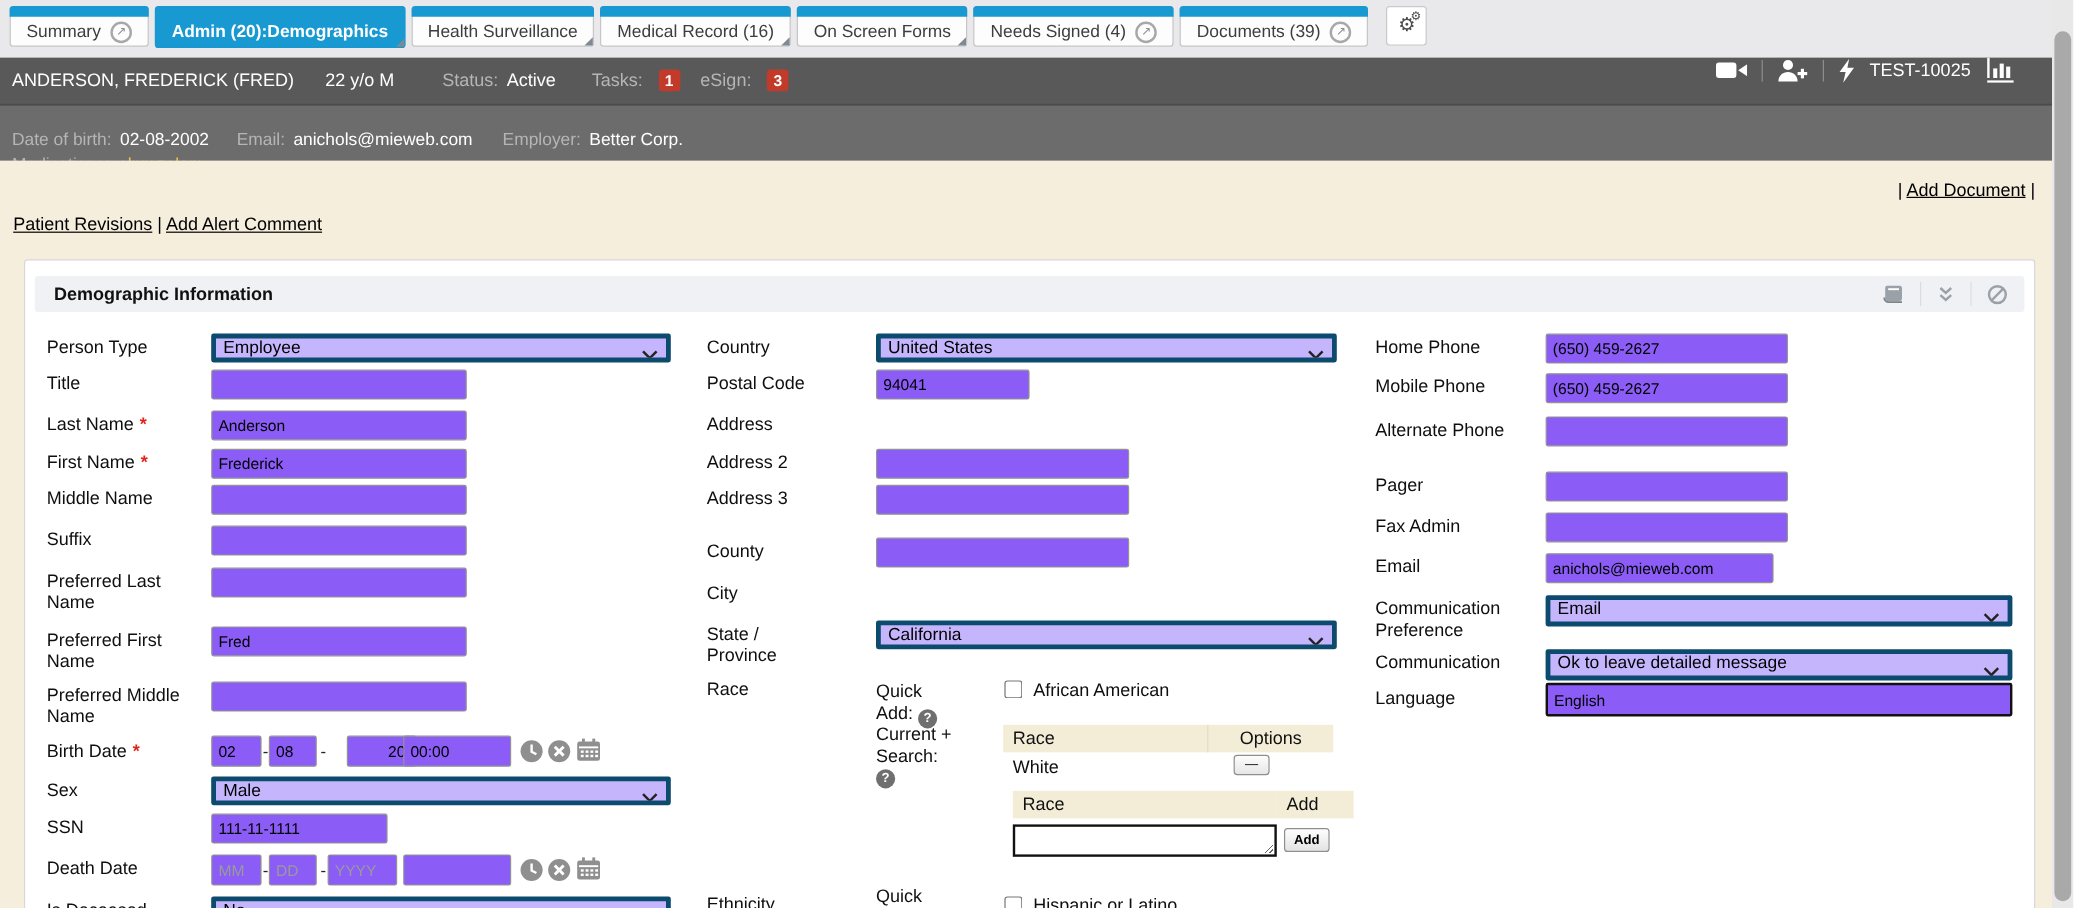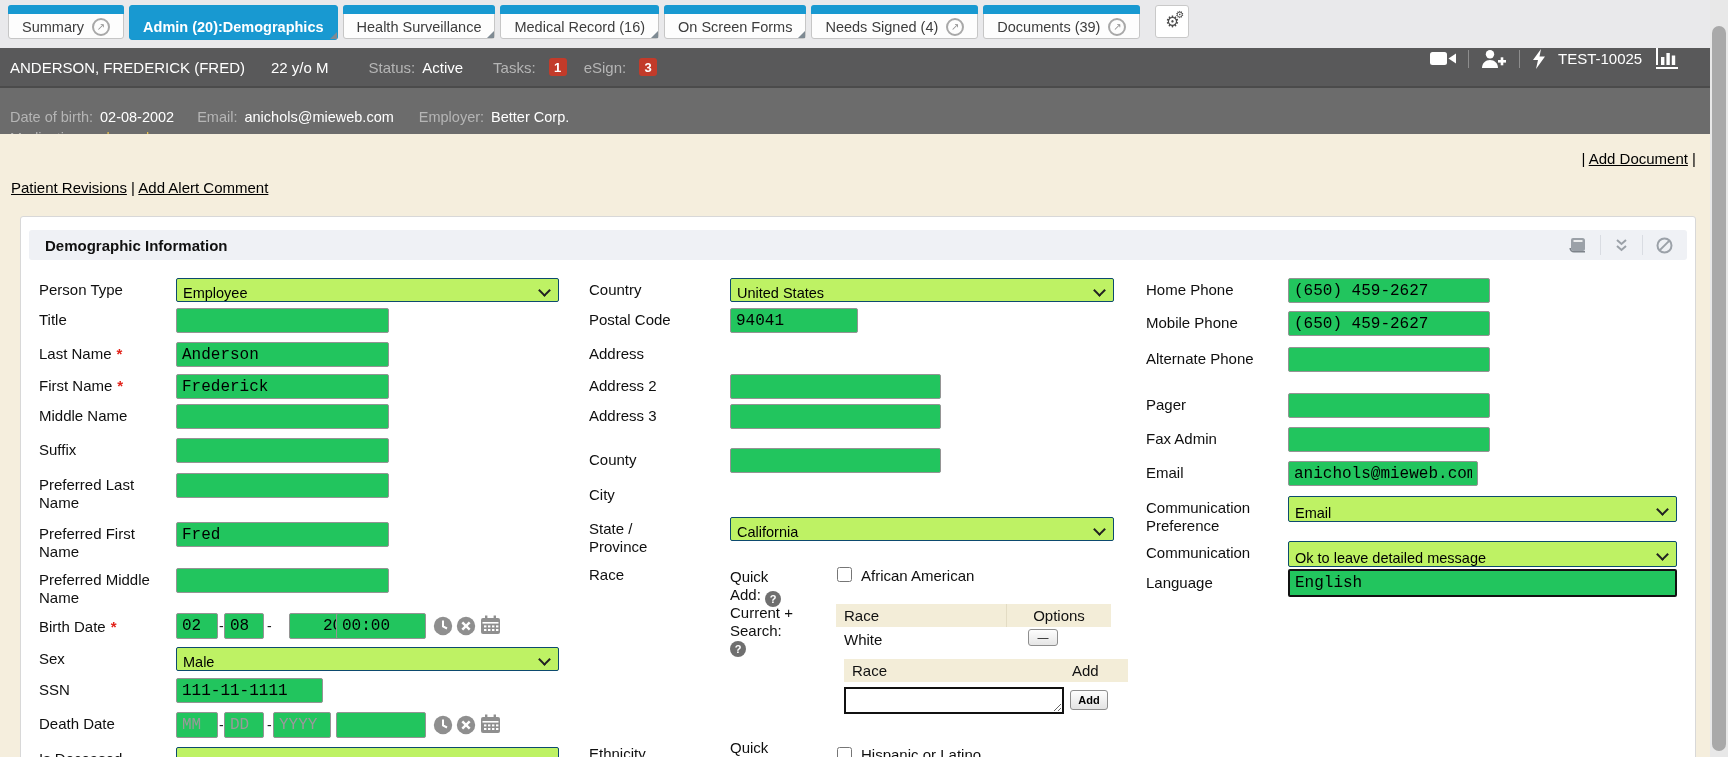--- a/index.html
+++ b/index.html
@@ -46,25 +46,25 @@
   .phead{position:absolute;left:8px;top:13px;right:8px;height:30px;background:#eff1f5;border-radius:3px;
         display:flex;align-items:center;}
   .ptitle{margin-left:16px;font-size:15px;font-weight:bold;color:#111;}
   .phicons{margin-left:auto;display:flex;align-items:center;gap:13px;padding-right:14px;}
   .pisep{width:1px;height:20px;background:#d9dce2;}
   .picon{cursor:pointer;display:flex;align-items:center;}
   
   .lbl{position:absolute;font-size:15px;color:#0f0f0f;line-height:18px;}
   .req{color:#e2231a;margin-left:5px;font-weight:bold;}
   .inp{position:absolute;height:25px;box-sizing:border-box;border:1px solid #949494;border-radius:2px;
-       font-family:Liberation Mono, monospace;font-size:16px;padding:0 5px;background:#22c55e;color:#000;}
+       font-family:Liberation Sans, sans-serif;font-size:13px;padding:0 5px;background:#8b5cf6;color:#000;}
   .inp::placeholder{color:#9a9a9a;}
   .dt{height:26px;}
-  .sel{position:absolute;height:24px;box-sizing:border-box;border:1px solid #0c4a6e;border-radius:2px;background:#bef264;
-       display:flex;align-items:flex-end;padding:0 24px 0 6px;font-size:14.5px;color:#000;cursor:pointer;white-space:nowrap;overflow:hidden;}
+  .sel{position:absolute;height:24px;box-sizing:border-box;border:4px solid #0c4a6e;border-radius:2px;background:#c4b5fd;
+       display:flex;align-items:flex-start;padding:0 24px 0 6px;font-size:14.5px;color:#000;cursor:pointer;white-space:nowrap;overflow:hidden;}
   .chev{position:absolute;right:9px;top:7px;width:7px;height:7px;border-right:2px solid #222;border-bottom:2px solid #222;
        transform:rotate(45deg);}
   .h26 .chev{top:8px;}
   .dash{position:absolute;font-size:14px;color:#222;}
   .dicon{position:absolute;width:20px;height:20px;cursor:pointer;}
   .help{display:inline-flex;width:16px;height:16px;border-radius:50%;background:#6f6f6f;color:#fff;font-size:11px;
        font-weight:bold;align-items:center;justify-content:center;cursor:pointer;vertical-align:-3px;}
   .helpabs{position:absolute;}
   .rtxt{position:absolute;font-size:15px;color:#0f0f0f;line-height:18px;}
   .thead{position:absolute;background:#f3edd8;height:23px;box-sizing:border-box;font-size:15px;

